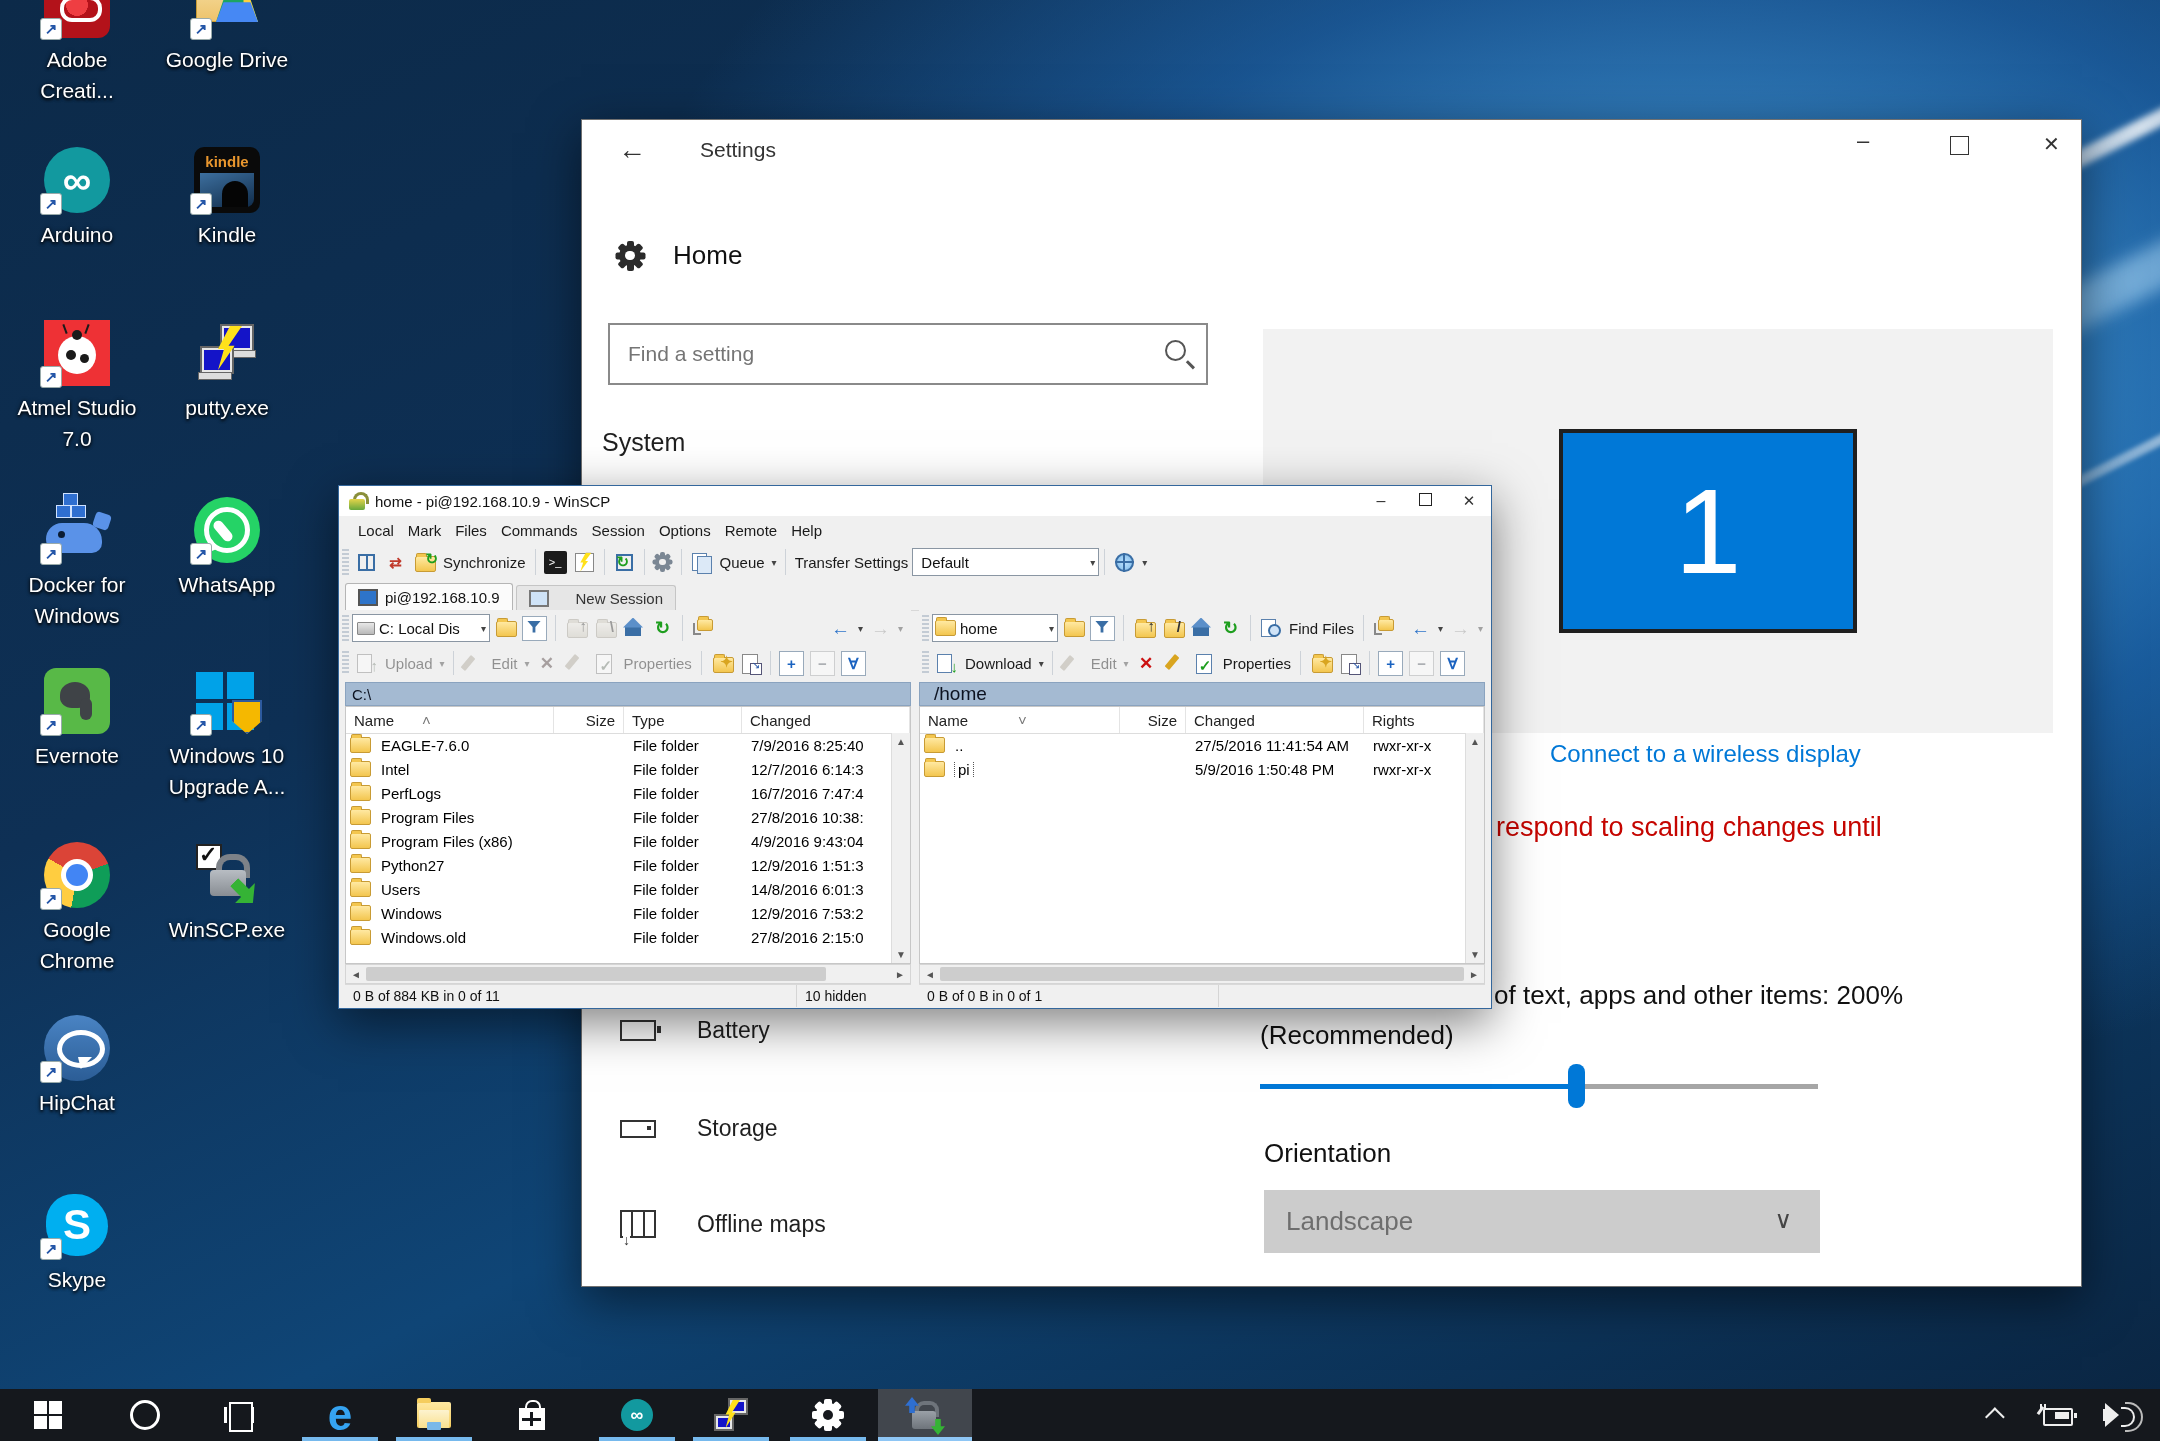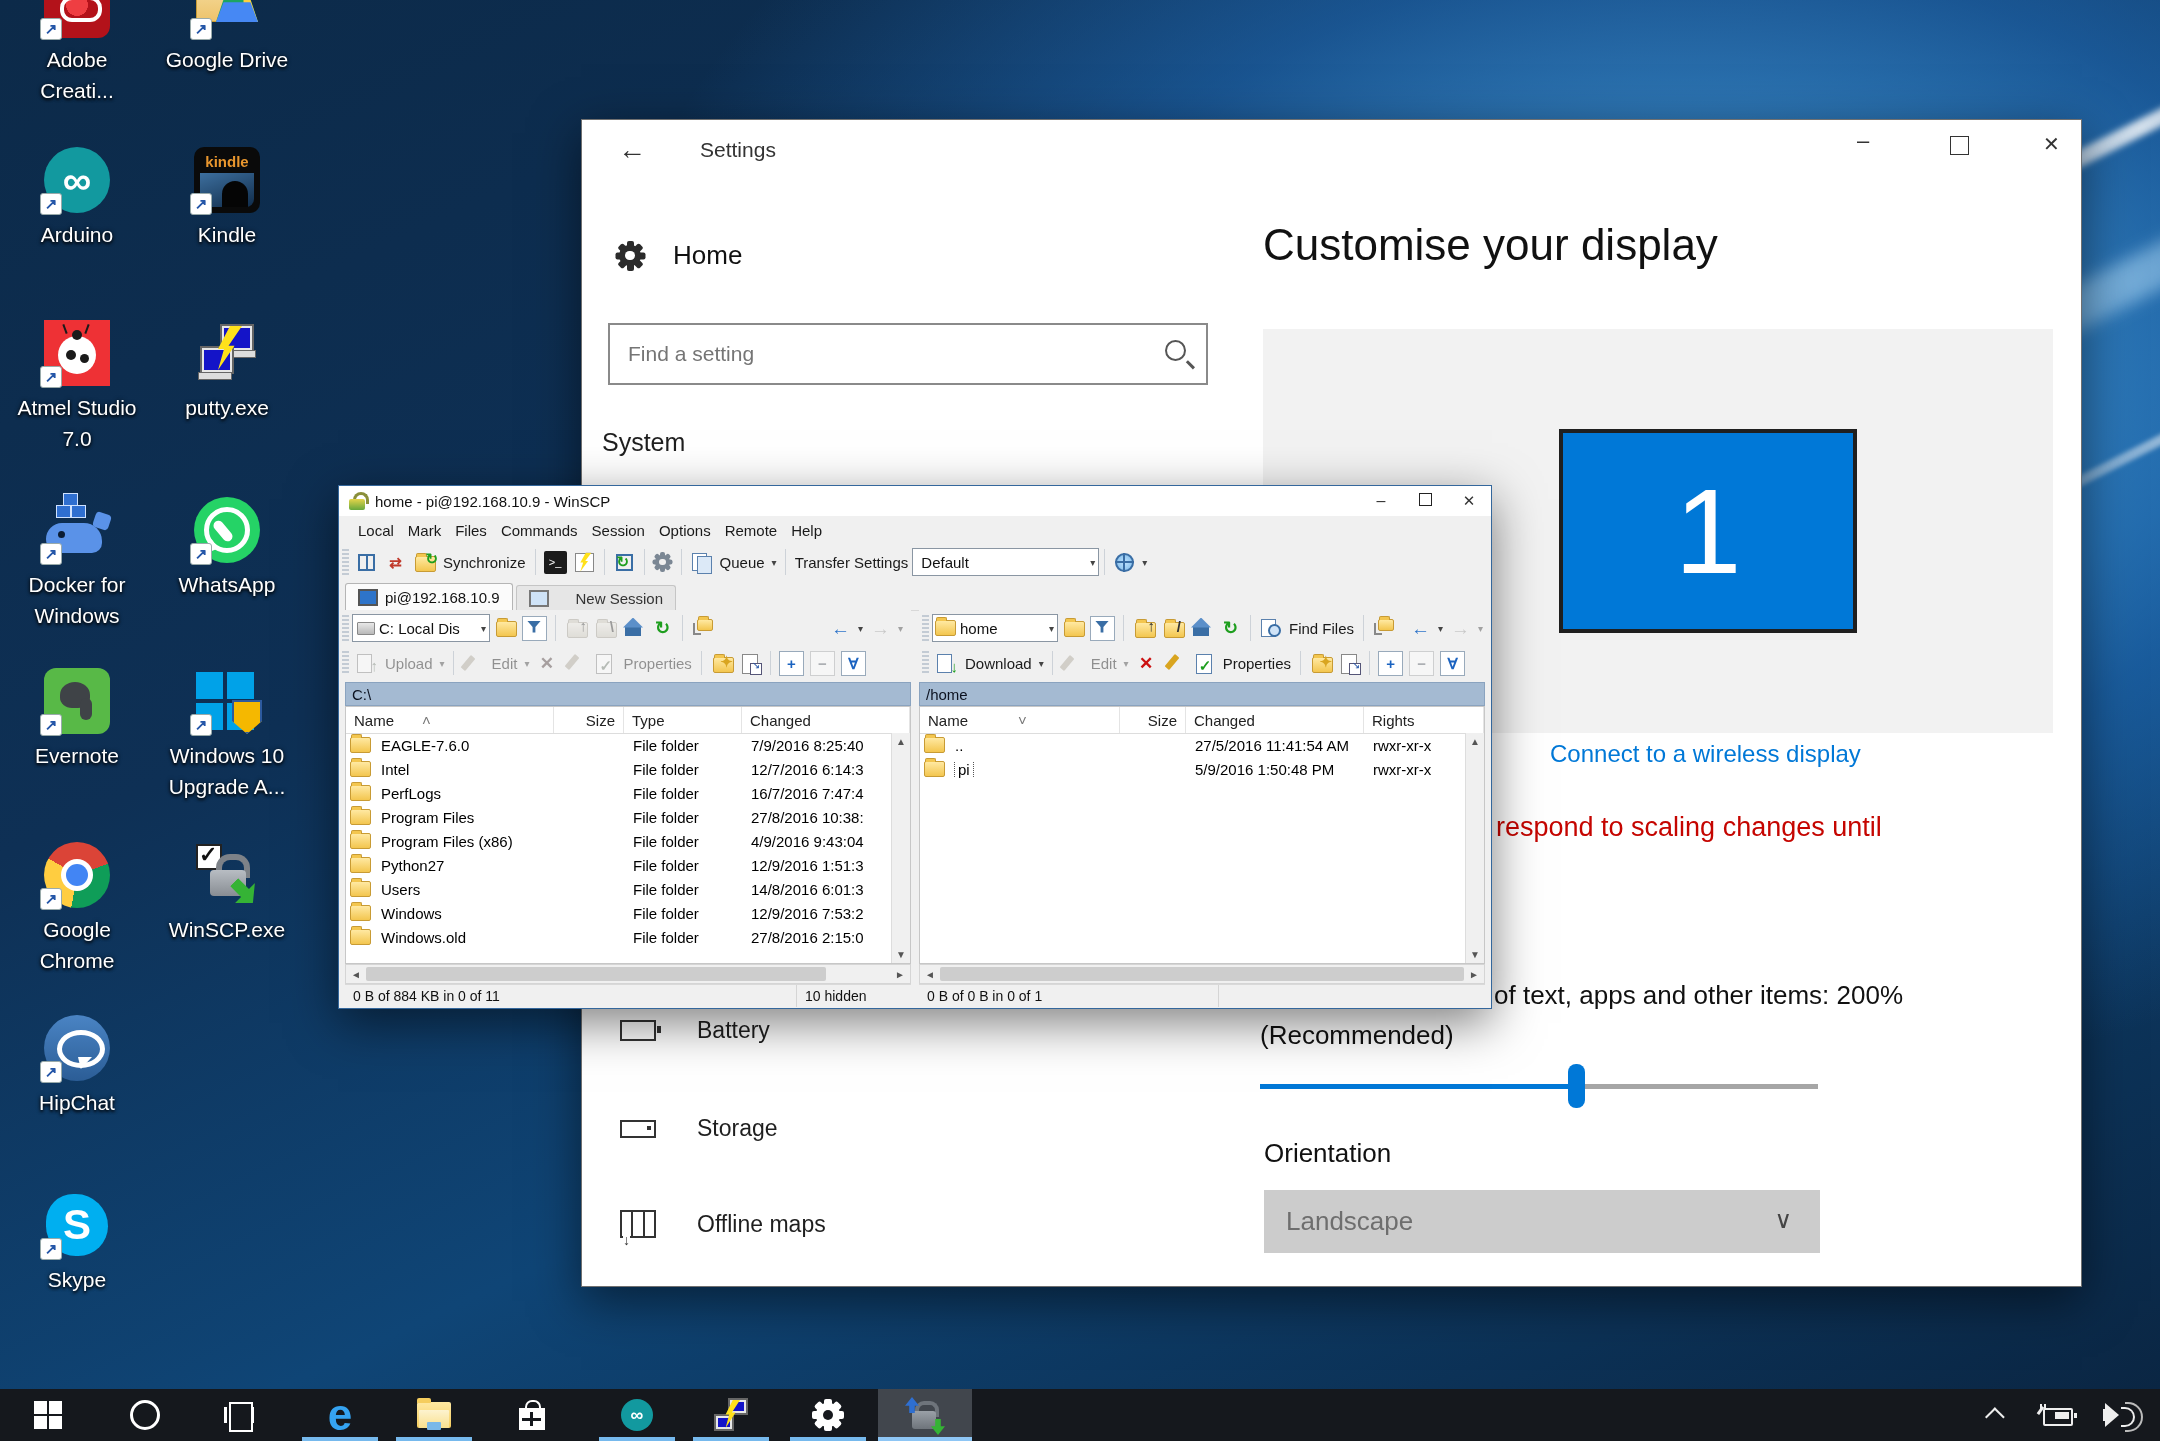--- a/index.html
+++ b/index.html
@@ -255,21 +255,20 @@
     </div>
     <div class="s-item" style="left:38px;top:1090px;">
       <span style="position:relative;width:32px;height:24px;" class="oline">
         <i style="position:absolute;left:9px;top:0;width:2px;height:100%;background:#333;"></i>
         <i style="position:absolute;right:9px;top:0;width:2px;height:100%;background:#333;"></i>
         <i style="position:absolute;left:1px;bottom:-12px;font-size:14px;font-style:normal;color:#333;background:#fff;">↓</i>
       </span>
       <span>Offline maps</span>
     </div>
 
-    <div style="position:absolute;left:681px;top:100px;font-size:44px;font-weight:300;color:#111;">Customise your display</div>
     <div style="position:absolute;left:681px;top:209px;width:790px;height:404px;background:#f2f2f2;">
       <div style="position:absolute;left:296px;top:100px;width:290px;height:196px;background:#0078d7;border:4px solid #1f1f1f;display:flex;align-items:center;justify-content:center;">
         <span style="color:#fff;font-size:120px;font-weight:200;line-height:1;">1</span>
       </div>
     </div>
     <div style="position:absolute;left:968px;top:620px;font-size:24px;color:#0078d7;">Connect to a wireless display</div>
     <div style="position:absolute;left:914px;top:692px;font-size:27px;color:#c50500;">respond to scaling changes until</div>
     <div style="position:absolute;left:912px;top:860px;font-size:26px;color:#111;">of text, apps and other items: 200%</div>
     <div style="position:absolute;left:678px;top:900px;font-size:26px;color:#111;">(Recommended)</div>
 
@@ -533,21 +532,21 @@
           <i style="position:absolute;right:0;bottom:0;width:10px;height:10px;background:#fff;border:1.5px solid #557;"></i>
           <i style="position:absolute;right:1px;bottom:-2px;color:#2456a8;font-size:10px;font-style:normal;transform:rotate(90deg);">↗</i>
         </span>
       <span class="tsep"></span>
       <span class="tbico" style="border:1px solid #9ab;background:#fff;color:#1b63c0;font-weight:bold;">+</span>
       <span class="tbico dis" style="border:1px solid #9ab;background:#fff;color:#1b63c0;font-weight:bold;">−</span>
       <span class="tbico" style="border:1px solid #9ab;background:#fff;color:#1b63c0;font-weight:bold;">∀</span>
     </div>
 
     <div style="position:absolute;left:6px;top:196px;width:566px;height:24px;background:#a4bad2;border:1px solid #8aa3bf;box-sizing:border-box;font-size:15px;color:#0c1220;display:flex;align-items:center;padding-left:6px;">C:\</div>
-    <div style="position:absolute;left:580px;top:196px;right:6px;height:24px;background:#a4bad2;border:1px solid #8aa3bf;box-sizing:border-box;font-size:15px;color:#0c1220;display:flex;align-items:center;padding-left:6px;">/home</div>
+    <div style="position:absolute;left:580px;top:196px;right:6px;height:24px;background:#a4bad2;border:1px solid #8aa3bf;box-sizing:border-box;font-size:19px;color:#0c1220;display:flex;align-items:center;padding-left:14px;">/home</div>
 
     <div style="position:absolute;left:6px;top:220px;width:566px;height:258px;background:#fff;border:1px solid #c7c7c7;box-sizing:border-box;">
       <div style="display:flex;height:26px;border-bottom:1px solid #ddd;">
         <span class="hdrcell" style="width:208px;">
             <span>Name</span>
             <i style="font-style:normal;color:#777;margin-left:28px;">˄</i>
           </span>
         <span class="hdrcell" style="width:70px;justify-content:flex-end;padding-right:8px;">
             <span>Size</span>
           </span>

